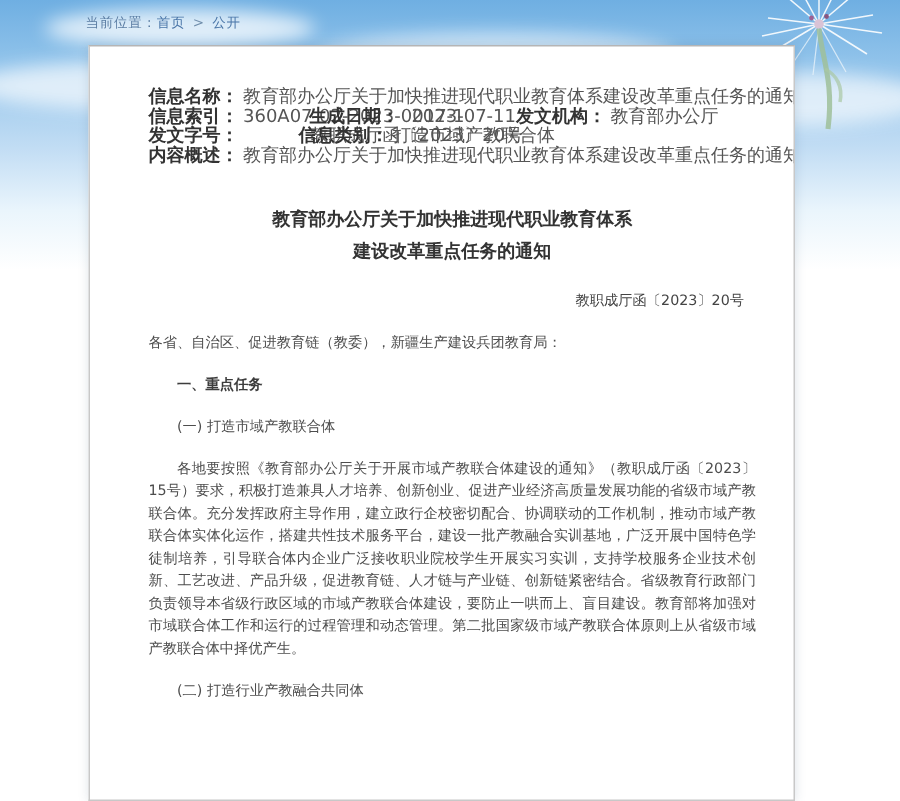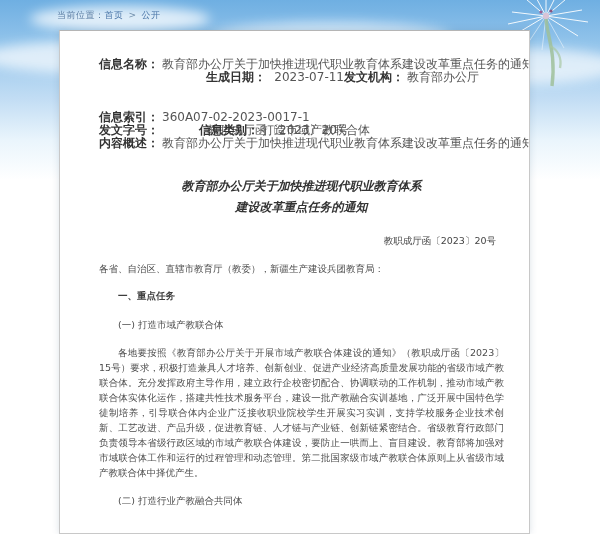--- a/index.html
+++ b/index.html
@@ -38,44 +38,43 @@
     box-shadow: 0 0 7px rgba(60,90,120,0.18);
     padding: 27px 25px 0 39px;
     z-index: 2;
     overflow: hidden;
   }
 
   
   .meta { font-size: 12px; color: #555; }
   .meta-row { display: flex; line-height: 13px; white-space: nowrap; }
   .meta-row .cell { display: flex; }
-  .meta-row .c1 { width: 107px; margin-top: 40px; }
+  .meta-row .c1 { width: 107px; }
   .meta-row .c2 { width: 138px; justify-content: space-between; }
   .meta-row .r3c1 { width: 100px; gap: 45px; }
   .ml { font-weight: bold; color: #333; margin-right: 3px; }
   .mv { color: #555; }
 
   .doc-title {
     margin-top: 26px; text-align: center;
     font-size: 12px; font-weight: bold; color: #333;
     line-height: 21px;
-    font-style: italic;
   }
   .doc-number {
     margin-top: 15px; text-align: right; padding-right: 8px;
     font-size: 9.5px; color: #444; line-height: 15px;
   }
   .body-text { font-size: 9.5px; color: #4d4d4d; }
   .body-text p, .body-text .h {
     line-height: 15px; margin-top: 13px;
     text-align: justify;
   }
   .salutation { margin-top: 14px; line-height: 15px; }
   .indent { text-indent: 19px; }
-  .h.bold { font-weight: bold; color: #3d3d3d; font-family: Liberation Mono, monospace; }
+  .h.bold { font-weight: bold; color: #3d3d3d; }
 </style>
 </head>
 <body>
 
 <div class="sky">
   <div class="cloud c1"></div>
   <div class="cloud c2"></div>
   <div class="cloud c3"></div>
   <div class="cloud c4"></div>
   <svg class="dandelion" viewBox="0 0 100 110">
@@ -151,21 +150,21 @@
   </div>
 
   <div class="doc-title">
     <div>教育部办公厅关于加快推进现代职业教育体系</div>
     <div>建设改革重点任务的通知</div>
   </div>
 
   <div class="doc-number">教职成厅函〔2023〕20号</div>
 
   <div class="body-text">
-    <p class="salutation">各省、自治区、直辖市教育厅（教委），新疆生产建设兵团教育局：</p>
+    <p class="salutation">各省、自治区、促进教育链（教委），新疆生产建设兵团教育局：</p>
     <div class="h bold indent">一、重点任务</div>
     <div class="h indent">(一) 打造市域产教联合体</div>
     <p class="indent">各地要按照《教育部办公厅关于开展市域产教联合体建设的通知》（教职成厅函〔2023〕15号）要求，积极打造兼具人才培养、创新创业、促进产业经济高质量发展功能的省级市域产教联合体。充分发挥政府主导作用，建立政行企校密切配合、协调联动的工作机制，推动市域产教联合体实体化运作，搭建共性技术服务平台，建设一批产教融合实训基地，广泛开展中国特色学徒制培养，引导联合体内企业广泛接收职业院校学生开展实习实训，支持学校服务企业技术创新、工艺改进、产品升级，促进教育链、人才链与产业链、创新链紧密结合。省级教育行政部门负责领导本省级行政区域的市域产教联合体建设，要防止一哄而上、盲目建设。教育部将加强对市域联合体工作和运行的过程管理和动态管理。第二批国家级市域产教联合体原则上从省级市域产教联合体中择优产生。</p>
     <div class="h indent">(二) 打造行业产教融合共同体</div>
 
   </div>
 
 </div>
 
 </body></html>

